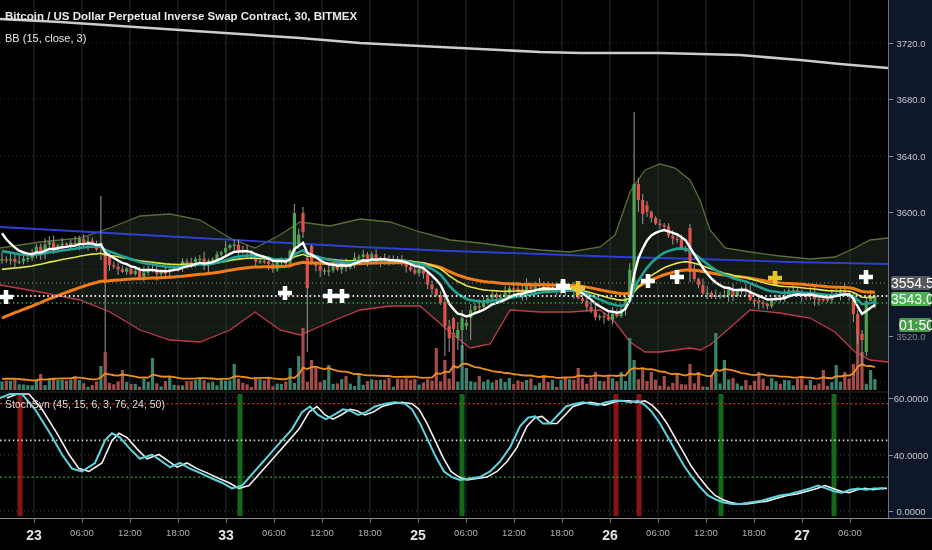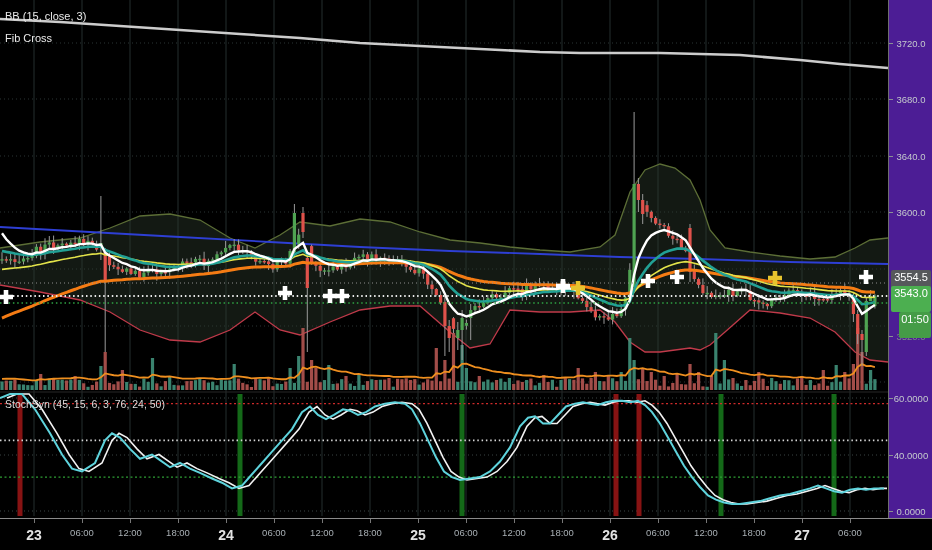--- a/index.html
+++ b/index.html
@@ -3,28 +3,28 @@
 <meta charset="utf-8">
 <style>
   html,body{margin:0;padding:0;background:#000;}
   .root{position:relative;width:932px;height:550px;background:#000;overflow:hidden;
         font-family:"Liberation Sans",sans-serif;-webkit-font-smoothing:antialiased;}
   #chart-svg{position:absolute;left:0;top:0;display:block;}
   .legend{position:absolute;left:5px;top:5px;z-index:6;color:#e9e9e9;}
   .legend-row{font-size:11px;line-height:22px;white-space:nowrap;cursor:default;}
   .legend-title{font-weight:700;font-size:11.5px;}
   .stoch-label{position:absolute;left:5px;top:398px;z-index:6;color:#dcdcdc;font-size:10.5px;white-space:nowrap;}
-  .price-axis{position:absolute;left:888px;top:0;width:44px;height:518px;background:#4c1d95;
+  .price-axis{position:absolute;left:888px;top:0;width:44px;height:518px;background:#0f172a;
               border-left:1px solid #6f6f6f;z-index:5;}
   .axis-label{position:absolute;left:0;width:100%;text-align:center;font-size:9.5px;color:#c4c9cd;
               transform:translateY(-50%);letter-spacing:0;}
   .axis-label.dim{color:#82878c;}
   .tickdash{position:absolute;left:0;width:4px;height:1px;background:#8b9094;}
-  .badge{position:absolute;left:2px;width:40px;text-align:center;font-size:11px;color:#fff;
-         height:26px;line-height:14px;border-radius:2px;transform:translateY(-50%);z-index:7;}
+  .badge{position:absolute;left:2px;width:40px;text-align:center;font-size:14px;color:#fff;
+         height:14px;line-height:14px;border-radius:2px;transform:translateY(-50%);z-index:7;}
   .badge.narrow{left:10px;width:32px;}
   .time-axis{position:absolute;left:0;top:518px;width:932px;height:32px;background:#000;
              border-top:1px solid #8a8a8a;z-index:5;}
   .time-label{position:absolute;top:8px;transform:translateX(-50%);font-size:9.5px;color:#a9b0b5;}
   .time-label.major{color:#e3e3e3;font-weight:700;font-size:14px;}
   .time-tick{position:absolute;top:0;width:1px;height:4px;background:#777;}
 </style>
 </head>
 <body>
 
@@ -735,22 +735,22 @@
         <line x1="0" y1="440.375" x2="888" y2="440.375" stroke="#d8d8d8" stroke-width="1.6" stroke-dasharray="1.5 2.8"></line>
         <line x1="0" y1="477.1" x2="888" y2="477.1" stroke="#2f9e34" stroke-width="1.4" stroke-dasharray="2 2.5"></line>
       </g>
       <g>
         <path d="M7,398 L17,394 L29,394 L42,409.3 L57,433.3125 L69,454.5 L79,468.625 L89,471.45 L102,462.975 L112,440.375 L119,433.3125 L127,437.55 L137,448.85 L147,458.7375 L159,454.5 L167,460.15 L177,467.2125 L187,462.975 L197,468.625 L207,472.8625 L219,478.5125 L229,482.75 L239,488.4 L249,485.575 L259,474.275 L269,462.975 L279,451.675 L289,440.375 L299,429.075 L309,412.125 L317,406.475 L325,414.95 L333,419.1875 L341,414.95 L350,409.3 L357,410.7125 L365,414.95 L373,412.125 L382,406.475 L392,403.65 L402,402.2375 L412,403.65 L419,409.3 L427,423.425 L435,440.375 L443,457.325 L451,471.45 L459,477.1 L467,479.925 L477,478.5125 L487,477.1 L497,471.45 L507,461.5625 L517,447.4375 L527,426.25 L535,417.775 L542,416.3625 L550,423.425 L557,423.425 L565,414.95 L573,406.475 L582,403.65 L590,402.2375 L597,403.65 L605,405.0625 L613,402.2375 L621,400.825 L629,400.825 L637,402.2375 L645,400.825 L652,405.0625 L659,412.125 L667,423.425 L675,437.55 L683,451.675 L691,465.8 L699,477.1 L707,486.9875 L715,495.4625 L723,499.7 L731,502.525 L739,503.9375 L747,503.9375 L757,502.525 L767,501.1125 L777,498.2875 L787,495.4625 L797,494.05 L807,491.225 L817,488.4 L825,485.575 L833,488.4 L841,491.225 L849,492.6375 L857,489.8125 L865,488.4 L873,489.8125 L881,488.4 L887,488.4" fill="none" stroke="#f2f2f2" stroke-width="1.6"></path>
         <path d="M0,398 L10,394 L22,394 L35,409.3 L50,433.3125 L62,454.5 L72,468.625 L82,471.45 L95,462.975 L105,440.375 L112,433.3125 L120,437.55 L130,448.85 L140,458.7375 L152,454.5 L160,460.15 L170,467.2125 L180,462.975 L190,468.625 L200,472.8625 L212,478.5125 L222,482.75 L232,488.4 L242,485.575 L252,474.275 L262,462.975 L272,451.675 L282,440.375 L292,429.075 L302,412.125 L310,406.475 L318,414.95 L326,419.1875 L334,414.95 L343,409.3 L350,410.7125 L358,414.95 L366,412.125 L375,406.475 L385,403.65 L395,402.2375 L405,403.65 L412,409.3 L420,423.425 L428,440.375 L436,457.325 L444,471.45 L452,477.1 L460,479.925 L470,478.5125 L480,477.1 L490,471.45 L500,461.5625 L510,447.4375 L520,426.25 L528,417.775 L535,416.3625 L543,423.425 L550,423.425 L558,414.95 L566,406.475 L575,403.65 L583,402.2375 L590,403.65 L598,405.0625 L606,402.2375 L614,400.825 L622,400.825 L630,402.2375 L638,400.825 L645,405.0625 L652,412.125 L660,423.425 L668,437.55 L676,451.675 L684,465.8 L692,477.1 L700,486.9875 L708,495.4625 L716,499.7 L724,502.525 L732,503.9375 L740,503.9375 L750,502.525 L760,501.1125 L770,498.2875 L780,495.4625 L790,494.05 L800,491.225 L810,488.4 L818,485.575 L826,488.4 L834,491.225 L842,492.6375 L850,489.8125 L858,488.4 L866,489.8125 L874,488.4 L884,488.4" fill="none" stroke="#5ed3dc" stroke-width="2"></path>
       </g>
     </svg>
 
   <div class="legend">
+    <div class="legend-row legend-title">Bitcoin / US Dollar Perpetual Inverse Swap Contract, 30, BITMEX</div>
     <div class="legend-row">BB (15, close, 3)</div>
-    <div class="legend-row">Fib Cross</div>
   </div>
 
   <div class="stoch-label">StochSyn (45, 15, 6, 3, 76, 24, 50)</div>
 
   <div class="price-axis" id="price-axis">
       <span class="axis-label" style="top: 43px;">3720.0</span>
       <span class="tickdash" style="top: 43px;"></span>
       <span class="axis-label" style="top: 99px;">3680.0</span>
       <span class="tickdash" style="top: 99px;"></span>
       <span class="axis-label" style="top: 156px;">3640.0</span>
@@ -772,21 +772,21 @@
 
   <div class="time-axis" id="time-axis">
       <span class="time-label major" style="left: 34px;">23</span>
       <span class="time-tick" style="left: 34px;"></span>
       <span class="time-label" style="left: 82px;">06:00</span>
       <span class="time-tick" style="left: 82px;"></span>
       <span class="time-label" style="left: 130px;">12:00</span>
       <span class="time-tick" style="left: 130px;"></span>
       <span class="time-label" style="left: 178px;">18:00</span>
       <span class="time-tick" style="left: 178px;"></span>
-      <span class="time-label major" style="left: 226px;">24</span>
+      <span class="time-label major" style="left: 226px;">33</span>
       <span class="time-tick" style="left: 226px;"></span>
       <span class="time-label" style="left: 274px;">06:00</span>
       <span class="time-tick" style="left: 274px;"></span>
       <span class="time-label" style="left: 322px;">12:00</span>
       <span class="time-tick" style="left: 322px;"></span>
       <span class="time-label" style="left: 370px;">18:00</span>
       <span class="time-tick" style="left: 370px;"></span>
       <span class="time-label major" style="left: 418px;">25</span>
       <span class="time-tick" style="left: 418px;"></span>
       <span class="time-label" style="left: 466px;">06:00</span>

